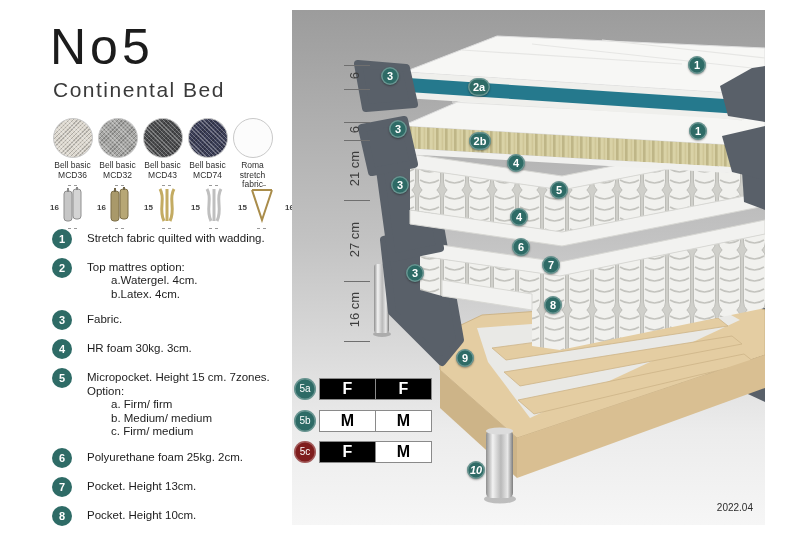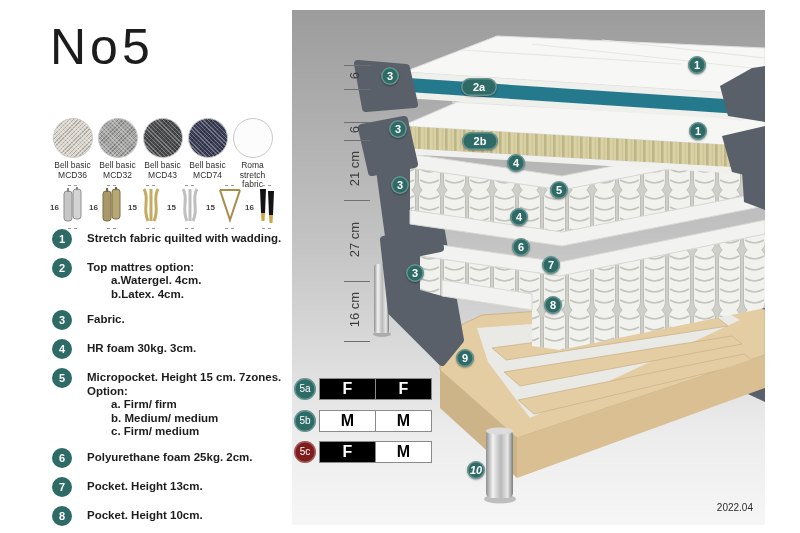--- a/index.html
+++ b/index.html
@@ -12,61 +12,62 @@
   .subtitle{position:absolute;left:53px;top:78px;font-size:21px;font-weight:300;
             letter-spacing:1.5px;color:#3a3a3a;}
   .swatch-row{position:absolute;left:52px;top:118px;display:flex;gap:4px;}
   .swatch-item{width:41px;display:flex;flex-direction:column;align-items:center;}
   .swatch{width:38px;height:38px;border-radius:50%;border:1px solid #c9c9c9;
           background-image:
             repeating-linear-gradient(45deg, rgba(255,255,255,.30) 0 1px, transparent 1px 3px),
             repeating-linear-gradient(-45deg, rgba(0,0,0,.22) 0 1px, transparent 1px 3px);}
   .swatch.plain{background-image:none;}
   .swatch-label{margin-top:3px;font-size:8.5px;line-height:9.5px;text-align:center;color:#2e2e2e;}
-  .legs-row{position:absolute;left:50px;top:184px;display:flex;gap:2px;}
+  .legs-row{position:absolute;left:50px;top:184px;display:flex;gap:10px;}
   .leg-item{width:37px;display:flex;align-items:center;}
   .leg-num{font-size:8px;font-weight:bold;color:#444;margin-right:2px;}
   .leg-gfx-wrap{display:flex;flex-direction:column;align-items:center;}
   .leg-dash{width:9px;border-top:1px dashed #999;height:0;margin:1px 0;}
   .feature-list{position:absolute;left:52px;top:231px;width:238px;}
   .feat-item{display:flex;gap:15px;margin-bottom:11px;align-items:flex-start;}
   .feat-badge{flex:0 0 20px;width:20px;height:20px;border-radius:50%;color:#fff;
               font-size:11px;font-weight:bold;text-align:center;line-height:20px;
               margin-top:-2px;}
-  .feat-text{font-size:11.5px;line-height:14px;color:#1d1d1d;font-weight:bold;}
+  .feat-text{font-size:11.5px;line-height:14px;color:#1d1d1d;}
   .feat-sub{font-size:11.5px;line-height:13.5px;padding-left:24px;}
   
   .panel{position:absolute;left:292px;top:10px;width:473px;height:515px;overflow:hidden;}
   .panel svg{position:absolute;left:0;top:0;}
   .scale-tick{position:absolute;left:52px;width:26px;height:0;border-top:1.5px solid #6f6f6f;}
   .scale-label{position:absolute;left:34px;width:56px;text-align:center;font-size:13px;
                color:#3c3c3c;transform:rotate(-90deg);}
   .dbadge{position:absolute;width:18px;height:18px;border-radius:50%;color:#fff;
           font-size:11px;font-weight:bold;text-align:center;line-height:18px;
           transform:translate(-50%,-50%);
           box-shadow:inset 0 0 0 1.5px rgba(255,255,255,.28), 0 1px 2px rgba(0,0,0,.35);}
-  .dbadge.pill{width:36px;border-radius:9px;}
+  .dbadge.pill{width:22px;border-radius:9px;}
   .firm-row{position:absolute;left:2px;display:flex;align-items:center;}
   .firm-badge{width:22px;height:22px;border-radius:50%;color:#fff;font-size:10px;
               font-weight:normal;text-align:center;line-height:22px;margin-right:3px;
               box-shadow:inset 0 0 0 1.5px rgba(255,255,255,.28);}
   .firm-bar{display:flex;border:1px solid #8a8a8a;background:#8a8a8a;gap:1px;}
   .firm-cell{width:55px;height:20px;font-size:16px;font-weight:bold;text-align:center;
              line-height:20px;}
   .firm-cell.black{background:#000;color:#fff;}
   .firm-cell.white{background:#fff;color:#000;}
   .version{position:absolute;font-size:10px;color:#2c2c2c;}
 </style>
 </head>
 <body>
 
 <div class="page">
 
   <div class="left-col">
     <div class="title">No5</div>
+    <div class="subtitle">Continental Bed</div>
     <div class="swatch-row">
         <div class="swatch-item">
           <div class="swatch" style="background-color: rgb(221, 216, 207);"></div>
           <div class="swatch-label">Bell basic<div>MCD36</div></div>
         </div>
         <div class="swatch-item">
           <div class="swatch" style="background-color: rgb(166, 166, 164);"></div>
           <div class="swatch-label">Bell basic<div>MCD32</div></div>
         </div>
         <div class="swatch-item">

